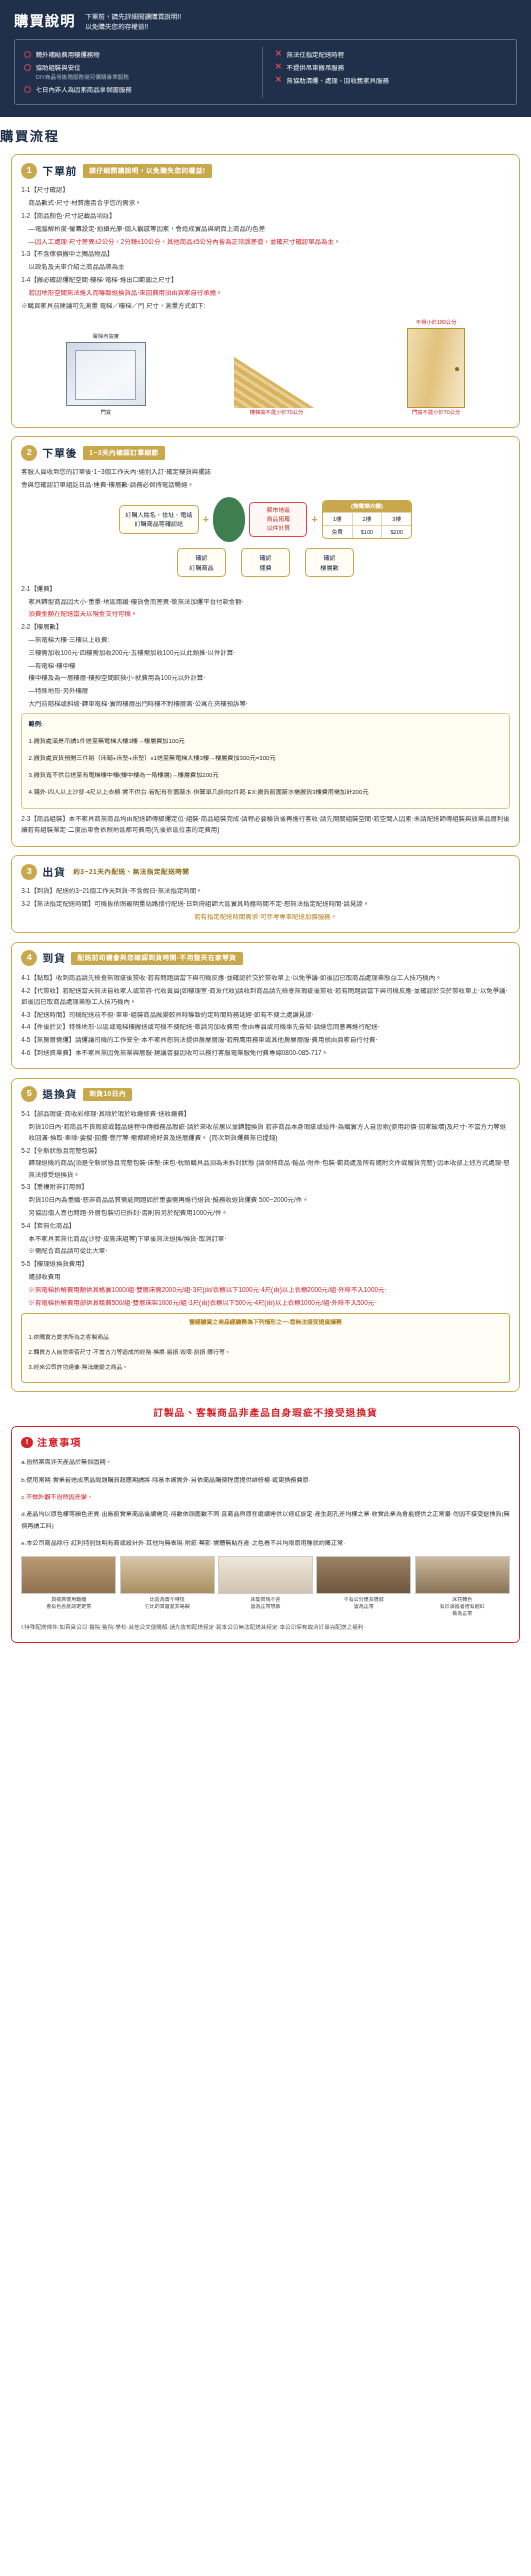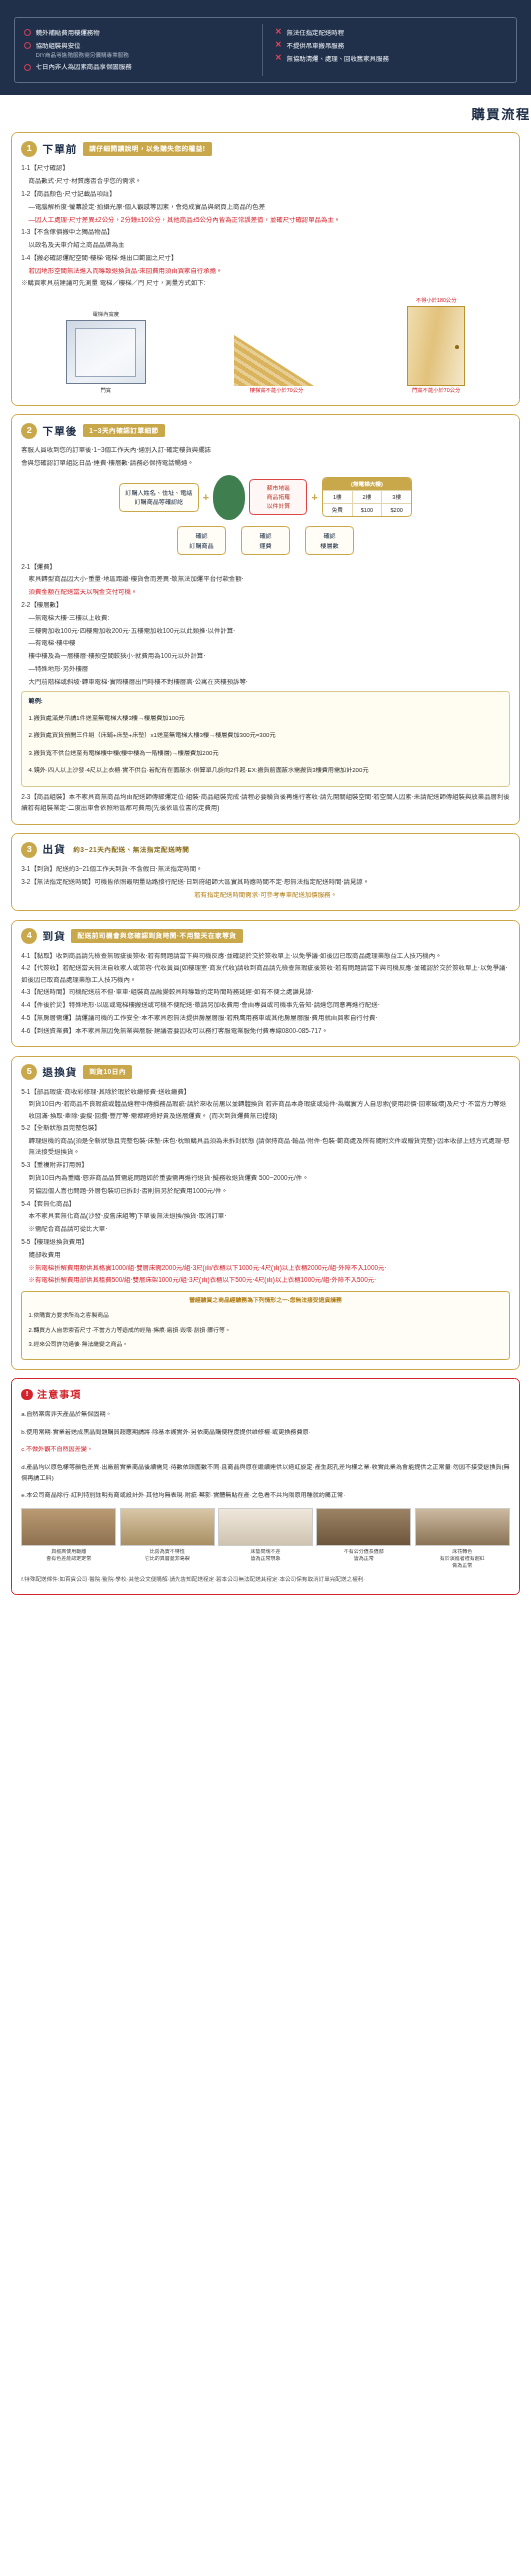--- a/index.html
+++ b/index.html
@@ -36,21 +36,21 @@
   .hb-item { display:flex; align-items:flex-start; gap:4.8px; margin:3.2px 0; font-size:6.4px; color:#eef2f7;}
   .ring {
     width:7.4px; height:7.4px; border-radius:50%;
     border:1.3px solid #e8455a; flex:0 0 auto; margin-top:1.1px;
   }
   .xmark { color:#e8455a; font-size:8px; font-weight:bold; line-height:1; flex:0 0 auto; margin-top:0.5px;}
   .hb-note { display:block; font-size:5.6px; color:#aab6c7; }
 
   
   .flow-title {
-    text-align:right;
+    text-align:left;
     font-size:13.3px;
     font-weight:bold;
     color:#20304a;
     letter-spacing:1.6px;
     margin:10.6px 0 3.2px 0;
   }
 
   
   .step {
     border:1.1px solid #c9a84c;
@@ -187,20 +187,25 @@
     margin-top:5.3px; padding:4.2px 6.4px; font-size:5.8px; background:#fffdf5;
   }
   .ret-note .ttl { text-align:center; color:#b07d16; font-weight:bold; display:block; margin-bottom:2.1px;}
 </style>
 </head>
 <body>
 
 <div class="page">
 
   <div class="header">
+    <div class="header-top">
+      <div class="header-title">購買說明</div>
+      <div class="header-sub" style="white-space:pre-line;">下單前，請先詳細閱讀購買說明!!
+以免購失您的存權益!!</div>
+    </div>
     <div class="header-box">
       <div class="hb-col left">
         <div class="hb-item">
           <span class="ring"></span>
           <span class="hb-text">鏡外補貼費用樓運務物</span>
         </div>
         <div class="hb-item">
           <span class="ring"></span>
           <span class="hb-text">
             <span>協助組裝與安位</span>
@@ -400,20 +405,21 @@
       <p class="indent"></p>
     </div>
     <div class="ret-note">
       <span class="ttl">營經驗買之商品經驗務為下列情形之一·您無法接受退貨請務</span>
       <p>1.依購實方要求所為之客製商品</p>
       <p>2.轉買方人自思索否尺寸·不當方力等造成的經階·擦痕·磨損·毀壞·刮損·髒行等。</p>
       <p>3.經來公司許功過後·無法繼變之商品。</p>
     </div>
   </div>
 
+  <div class="red-title">訂製品、客製商品非產品自身瑕疵不接受退換貨</div>
 
   <div class="warn-box">
     <div class="warn-head">
       <div class="warn-ic">!</div>
       <div class="warn-title">注意事項</div>
     </div>
     <div class="warn-body">
       <p>a.自然案席非天產品於無保固期。</p>
       <p>b.使用常期·實業若送成黑品問題購買超應期請將·除基本護實外·另依商品購便程度提供維修權·或更換務費原·</p>
       <p class="em-red">c.不做外觀不自然因差變。</p>

